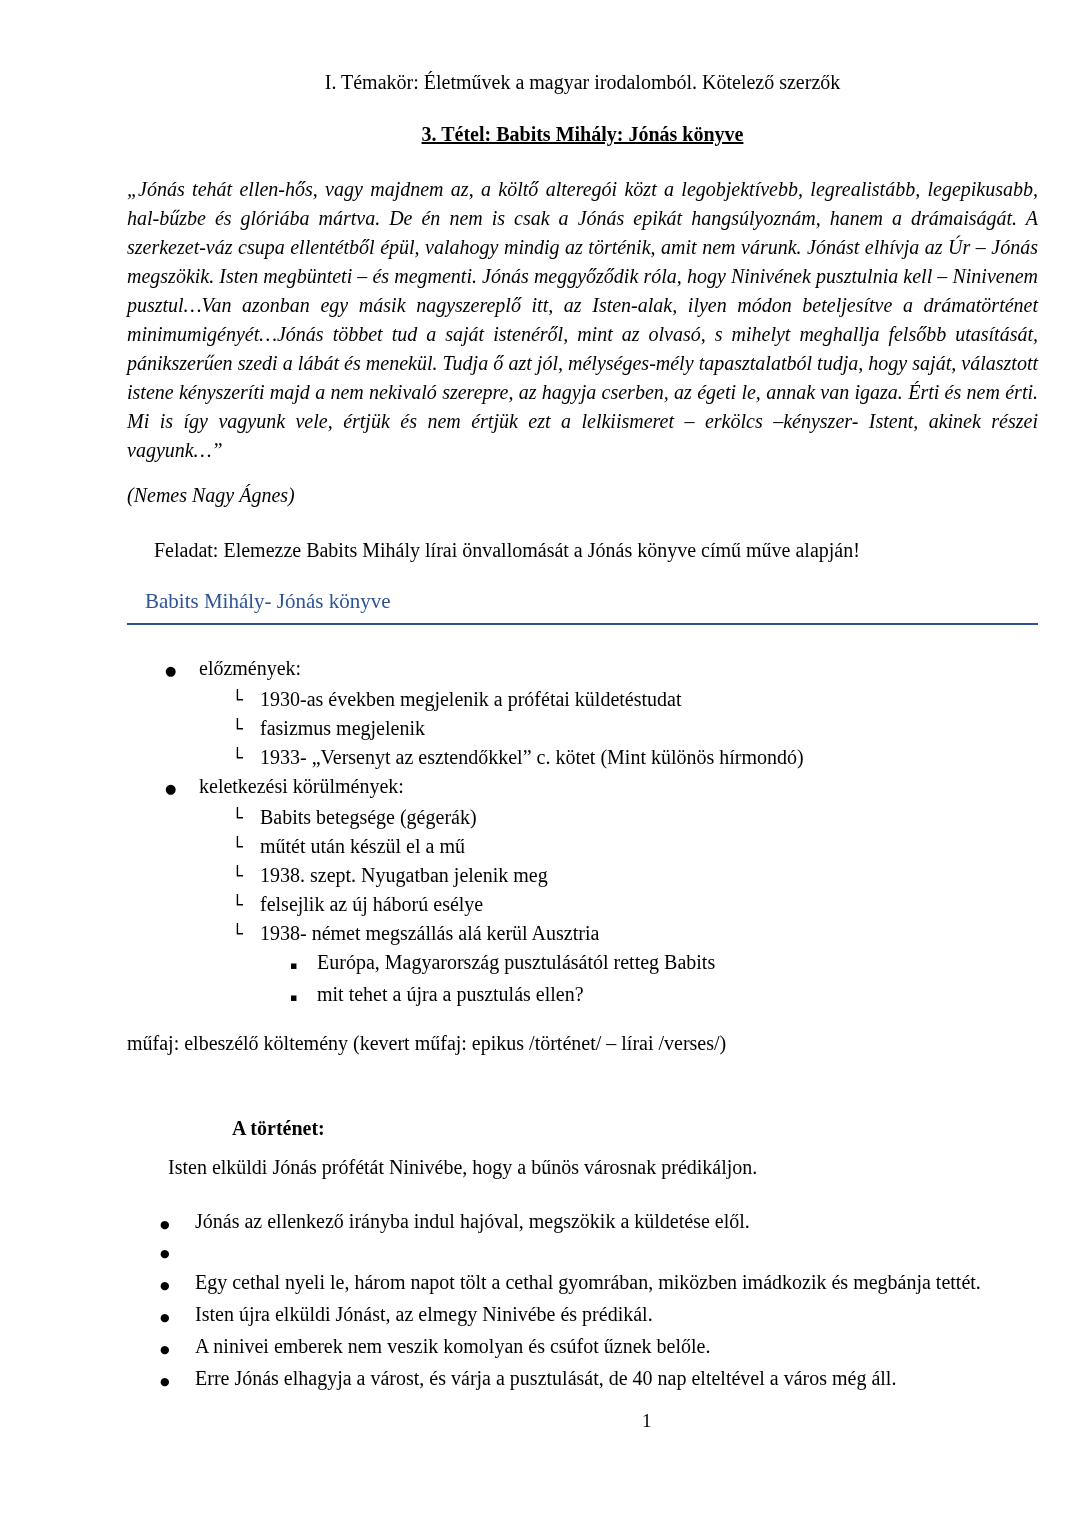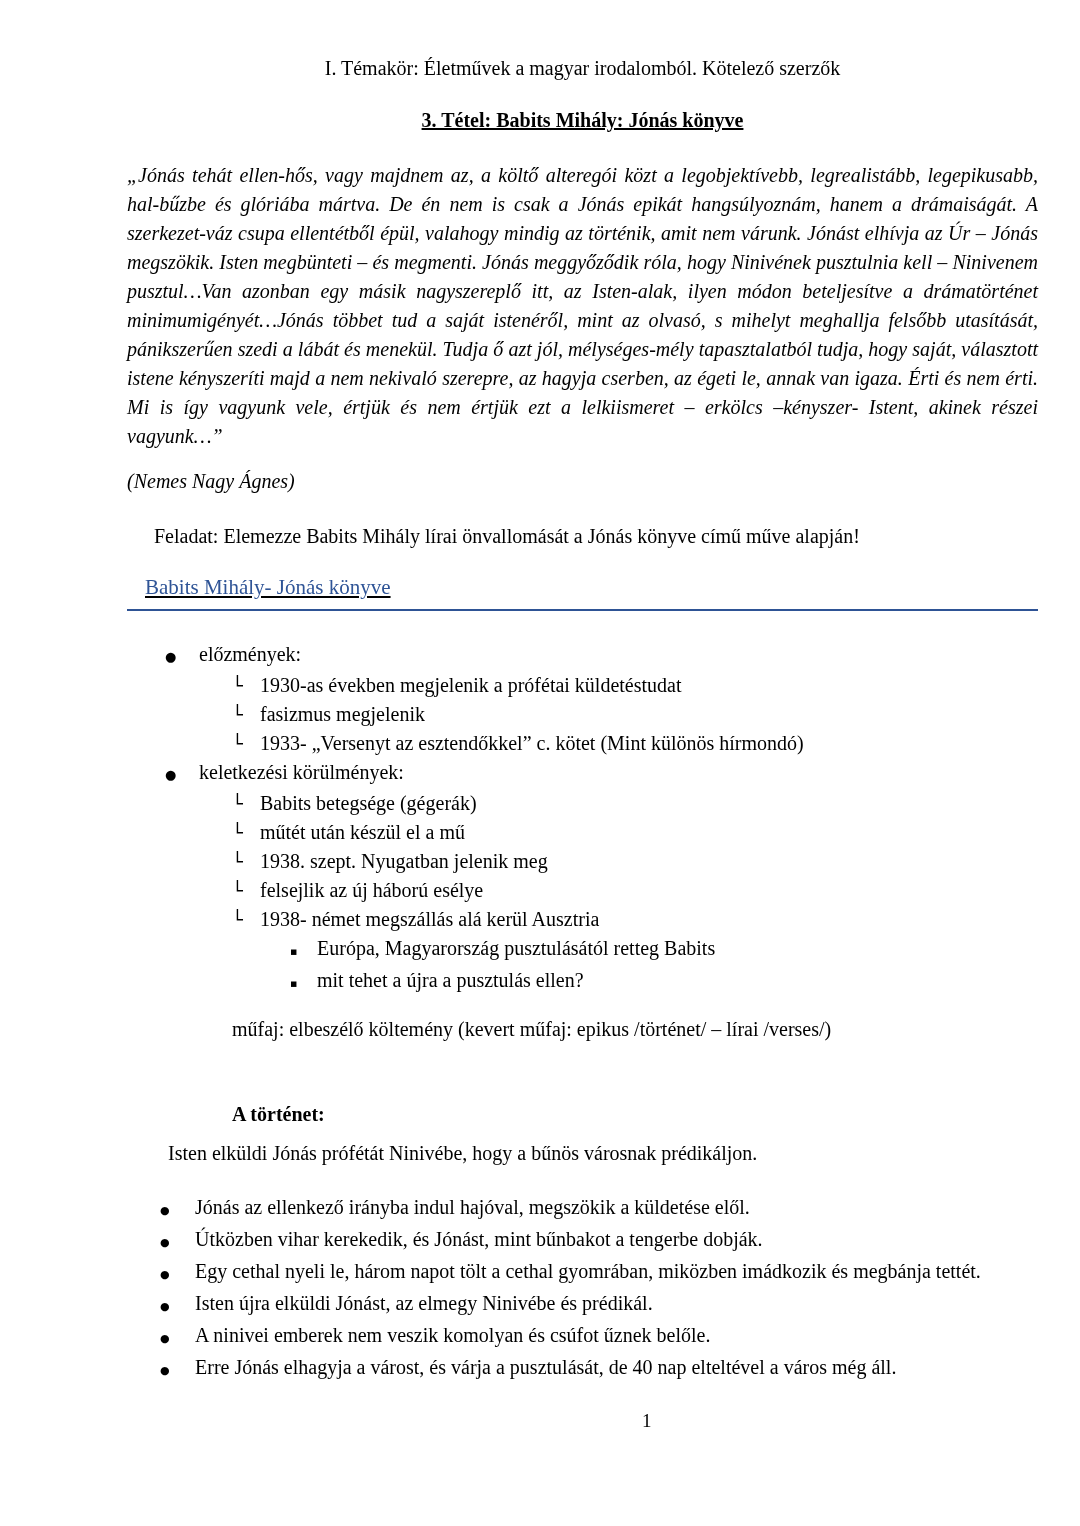--- a/index.html
+++ b/index.html
@@ -5,55 +5,54 @@
   * { margin: 0; padding: 0; box-sizing: border-box; }
   html, body { background: #ffffff; }
   body {
     width: 1080px;
     height: 1526px;
     position: relative;
     font-family: "Liberation Serif", serif;
     color: #000000;
     overflow: hidden;
   }
-  .page { padding: 54px 42px 0 127px; }
+  .page { padding: 68px 42px 0 127px; }
   p, .row { font-size: 20px; line-height: 29px; }
   .center { text-align: center; }
   .bold { font-weight: bold; }
   .italic { font-style: italic; }
   .title { margin-top: 23px; text-decoration: underline; }
   .quote { margin-top: 26px; font-style: italic; text-align: justify; }
   .attribution { margin-top: 16px; }
   .task { margin-top: 26px; margin-left: 27px; }
   .section-heading-wrap {
     margin-top: 21px;
     border-bottom: 2px solid #2E5395;
     padding-bottom: 7px;
-    text-decoration: underline;
   }
   .section-heading {
     color: #2F5496;
     font-size: 21px;
     line-height: 30px;
     padding-left: 18px;
   }
   .outline { margin-top: 29px; }
   .row { display: flex; align-items: baseline; }
   .marker {
     font-family: "DejaVu Sans", sans-serif;
     flex: 0 0 auto;
     display: inline-block;
   }
   .lvl1 { margin-left: 38px; }
   .lvl1 .marker { width: 34px; font-size: 13px; }
   .lvl2 { margin-left: 105px; }
   .lvl2 .marker { width: 28px; font-size: 18px; }
   .lvl3 { margin-left: 163px; }
   .lvl3 .marker { width: 27px; font-size: 11px; }
-  .genre { margin-left: 105px; margin-top: 17px; }
+  .genre { margin-top: 17px; }
   .story-heading { margin-left: 105px; margin-top: 56px; font-weight: bold; }
   .story-intro { margin-left: 41px; margin-top: 10px; }
   .story-list { margin-top: 25px; }
   .story-list .row { line-height: 29px; margin-left: 33px; }
   .story-list .marker { width: 35px; font-size: 11px; }
   .page-number {
     position: absolute;
     left: 642px;
     top: 1410px;
     font-size: 19px;
@@ -138,21 +137,20 @@
 
   <p class="story-intro">Isten elküldi Jónás prófétát Ninivébe, hogy a bűnös városnak prédikáljon.</p>
 
   <div class="story-list">
     <div class="row">
       <span class="marker">●</span>
       <span>Jónás az ellenkező irányba indul hajóval, megszökik a küldetése elől.</span>
     </div>
     <div class="row">
       <span class="marker">●</span>
-      <span>Útközben vihar kerekedik, és Jónást, mint bűnbakot a tengerbe dobják.</span>
     </div>
     <div class="row">
       <span class="marker">●</span>
       <span>Egy cethal nyeli le, három napot tölt a cethal gyomrában, miközben imádkozik és megbánja tettét.</span>
     </div>
     <div class="row">
       <span class="marker">●</span>
       <span>Isten újra elküldi Jónást, az elmegy Ninivébe és prédikál.</span>
     </div>
     <div class="row">

